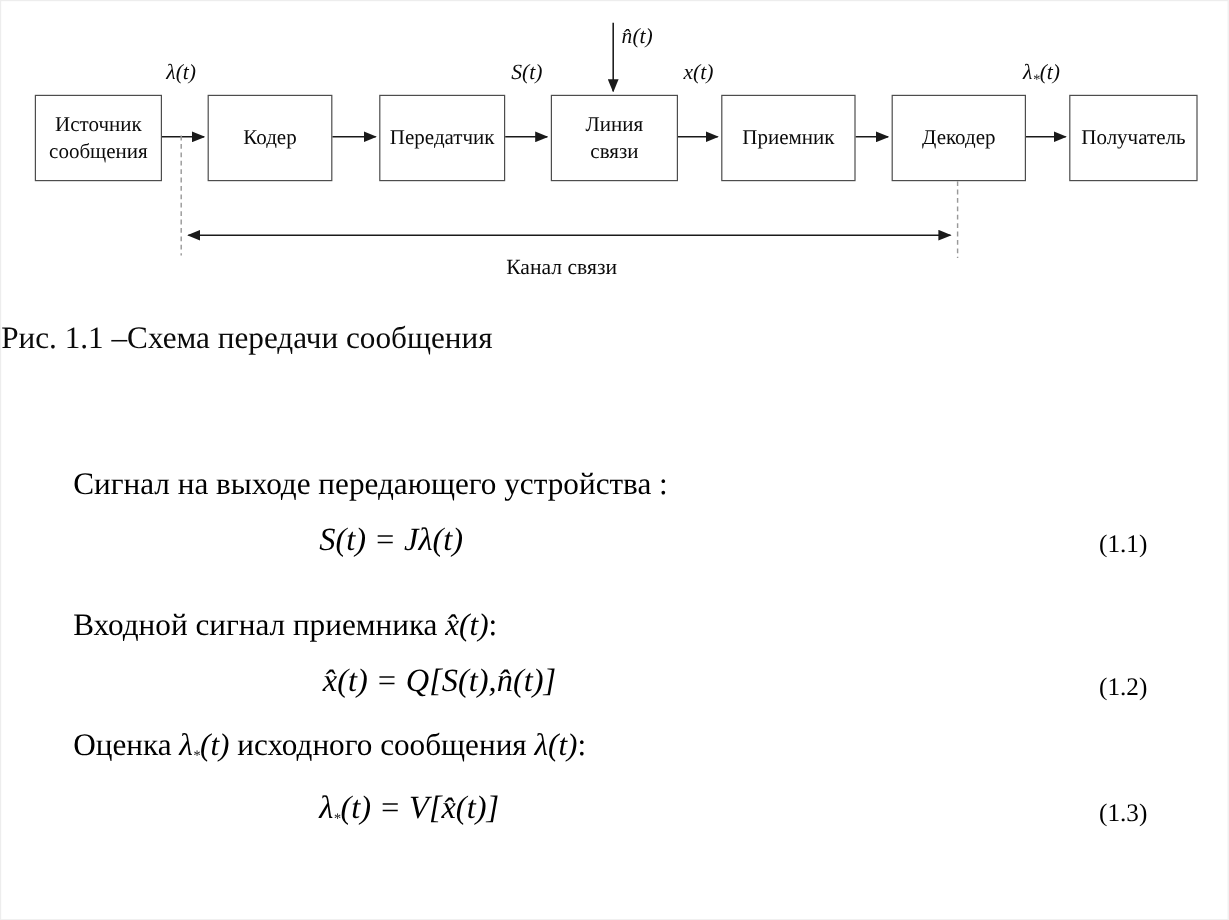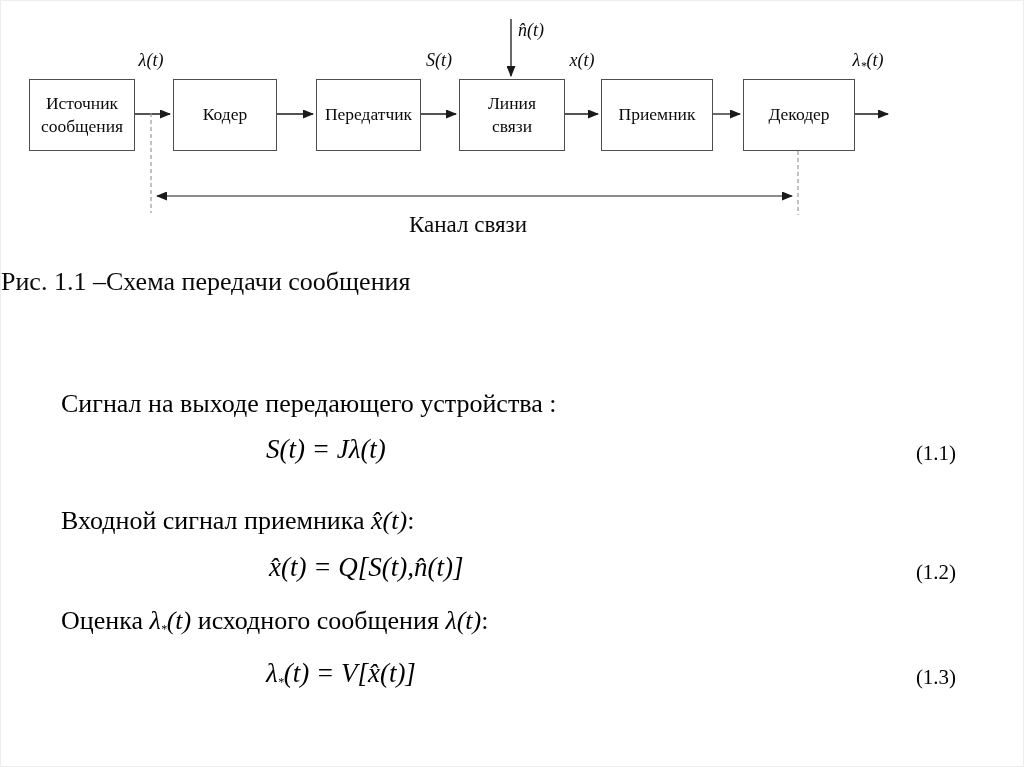--- a/index.html
+++ b/index.html
@@ -32,21 +32,21 @@
     color:#0a0a0a;
     white-space:nowrap;
   }
   .siglabel.centered{transform:translateX(-50%);}
   .siglabel sub, .formula sub, .lead sub{
     font-size:12px;vertical-align:-4px;line-height:0;
   }
   .channel-label{
     position:absolute;left:467px;top:211px;
     transform:translateX(-50%);
-    font-size:23px;color:#0a0a0a;white-space:nowrap;
+    font-size:18px;color:#0a0a0a;white-space:nowrap;
   }
   .caption{
     position:absolute;left:0;top:266px;width:1024px;
     text-align:left;font-size:26px;color:#0a0a0a;
   }
   .lead{
     position:absolute;left:60px;margin:0;
     font-size:26px;color:#000;white-space:nowrap;
   }
   .lead .m{font-style:italic;text-align:center;}
@@ -89,20 +89,21 @@
   </svg>
 
   <div class="dbox" style="left:28px;top:78px;width:104px;height:70px">Источник
 сообщения</div>
   <div class="dbox" style="left:315px;top:78px;width:103px;height:70px">Передатчик</div>
   <div class="dbox" style="left:172px;top:78px;width:102px;height:70px">Кодер</div>
   <div class="dbox" style="left:458px;top:78px;width:104px;height:70px">Линия
 связи</div>
   <div class="dbox" style="left:742px;top:78px;width:110px;height:70px">Декодер</div>
   <div class="dbox" style="left:600px;top:78px;width:110px;height:70px">Приемник</div>
+  <div class="dbox" style="left:890px;top:78px;width:105px;height:70px">Получатель</div>
 
   <span class="siglabel centered" style="left:150px;top:49px">λ(t)</span>
   <span class="siglabel centered" style="left:438px;top:49px">S(t)</span>
   <span class="siglabel" style="left:517px;top:19px">n̂(t)</span>
   <span class="siglabel centered" style="left:581px;top:49px">x(t)</span>
   <span class="siglabel centered" style="left:867px;top:49px">λ<sub>*</sub>(t)</span>
 
   <div class="channel-label">Канал связи</div>
 
   <div class="caption">Рис. 1.1 –Схема передачи сообщения</div>

